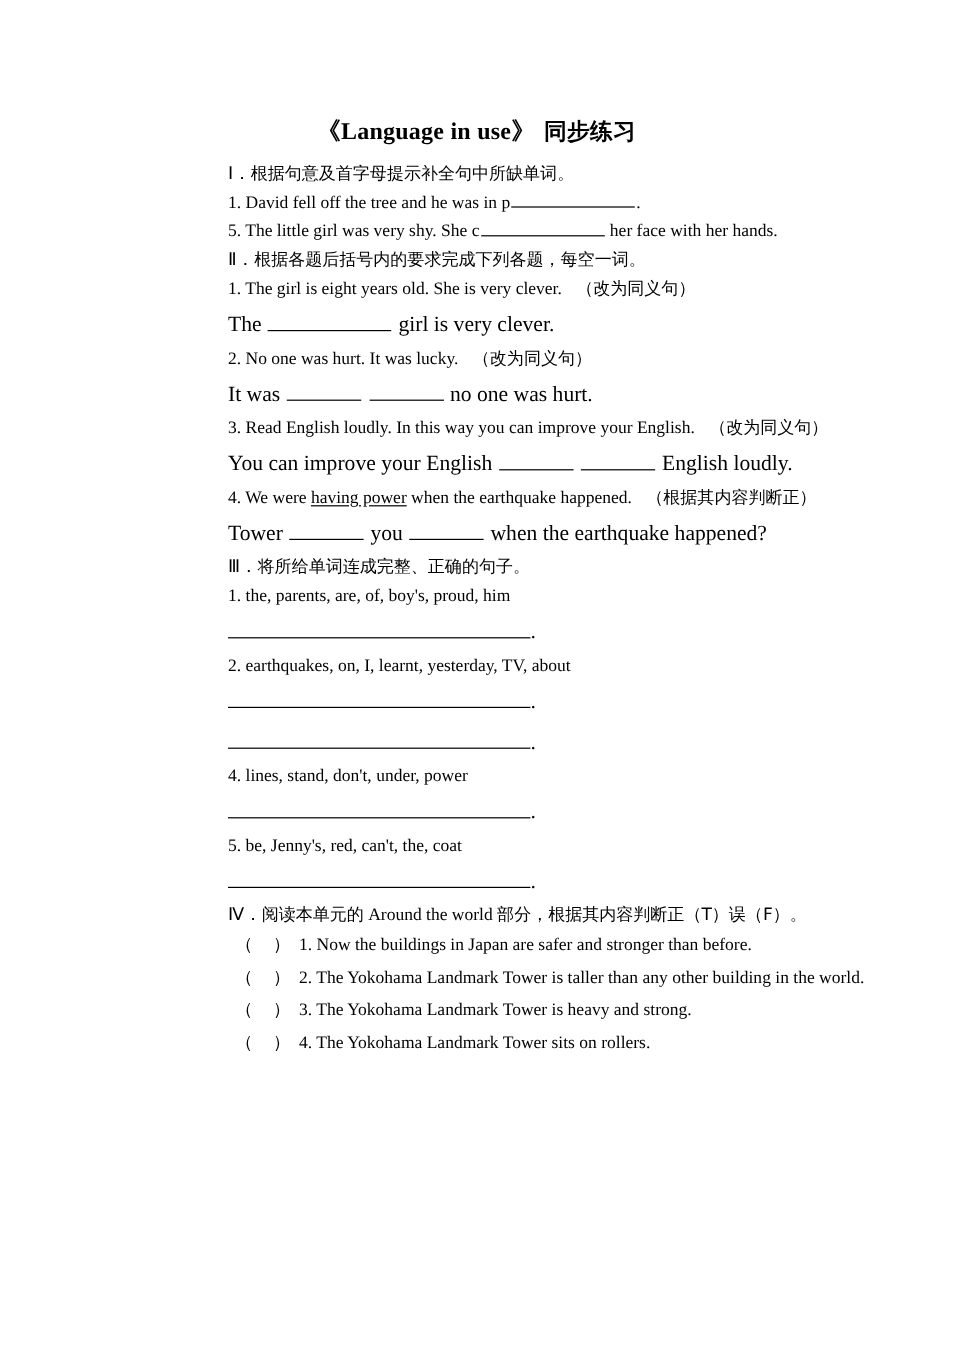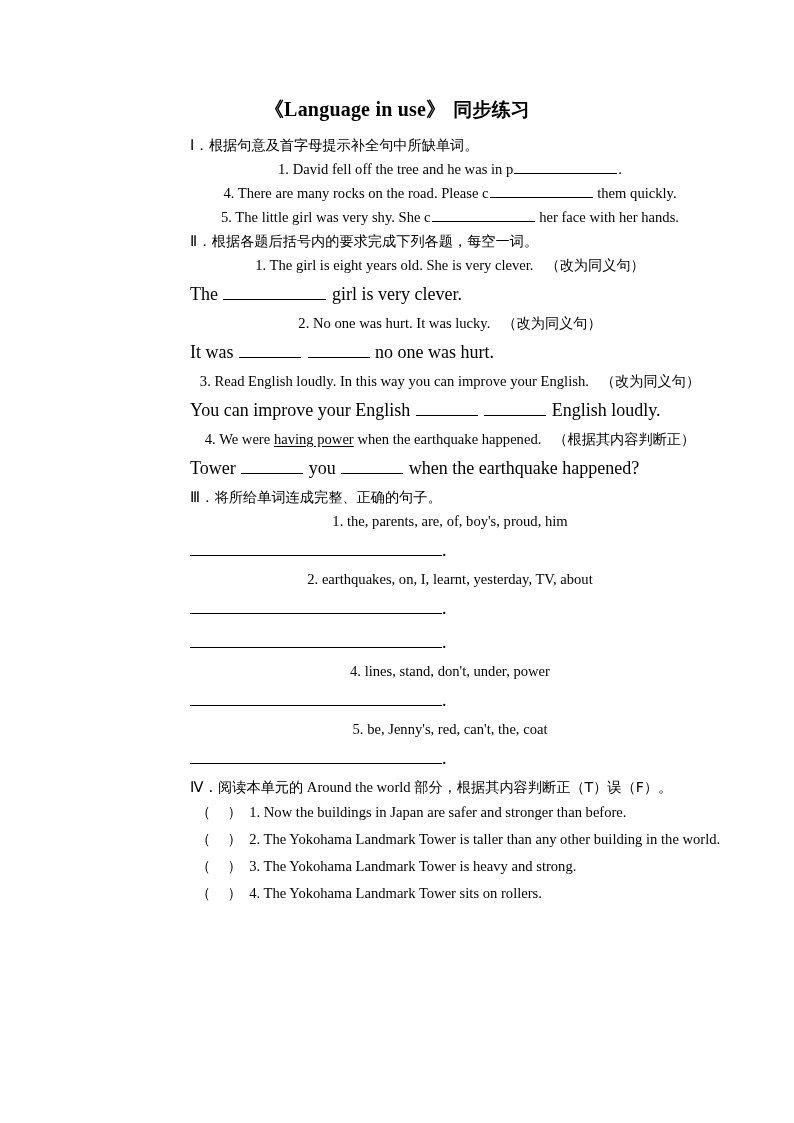--- a/index.html
+++ b/index.html
@@ -41,21 +41,20 @@
     position: absolute;
     left: 148px;
     top: 133px;
     width: 520px;
     margin-left: 42px;
   }
   .line {
     font-size: 14.6px;
     line-height: 24px;
     white-space: nowrap;
-    text-align: center;
   }
   .cn {
     font-family: "DejaVu Sans", "Liberation Sans", sans-serif;
     font-size: 14.2px;
   }
   .sec-head {
     font-size: 14.6px;
     line-height: 24px;
     white-space: nowrap;
   }
@@ -116,24 +115,20 @@
       <span class="roman">Ⅰ．</span><span class="cn">根据句意及首字母提示补全句中所缺单词。</span>
     </div>
 
     <div class="line">
       <span>1.</span>
       <span>David fell off the tree and he was in p</span><span class="blank b-long"></span><span>.</span>
     </div>
 
 
 
-    <div class="line">
-      <span>4.</span>
-      <span>There are many rocks on the road. Please c</span><span class="blank b-long"></span> <span>them quickly.</span>
-    </div>
 
     <div class="line">
       <span>5.</span>
       <span>The little girl was very shy. She c</span><span class="blank b-long"></span> <span>her face with her hands.</span>
     </div>
 
     <div class="sec-head">
       <span class="roman">Ⅱ．</span><span class="cn">根据各题后括号内的要求完成下列各题，每空一词。</span>
     </div>
 

